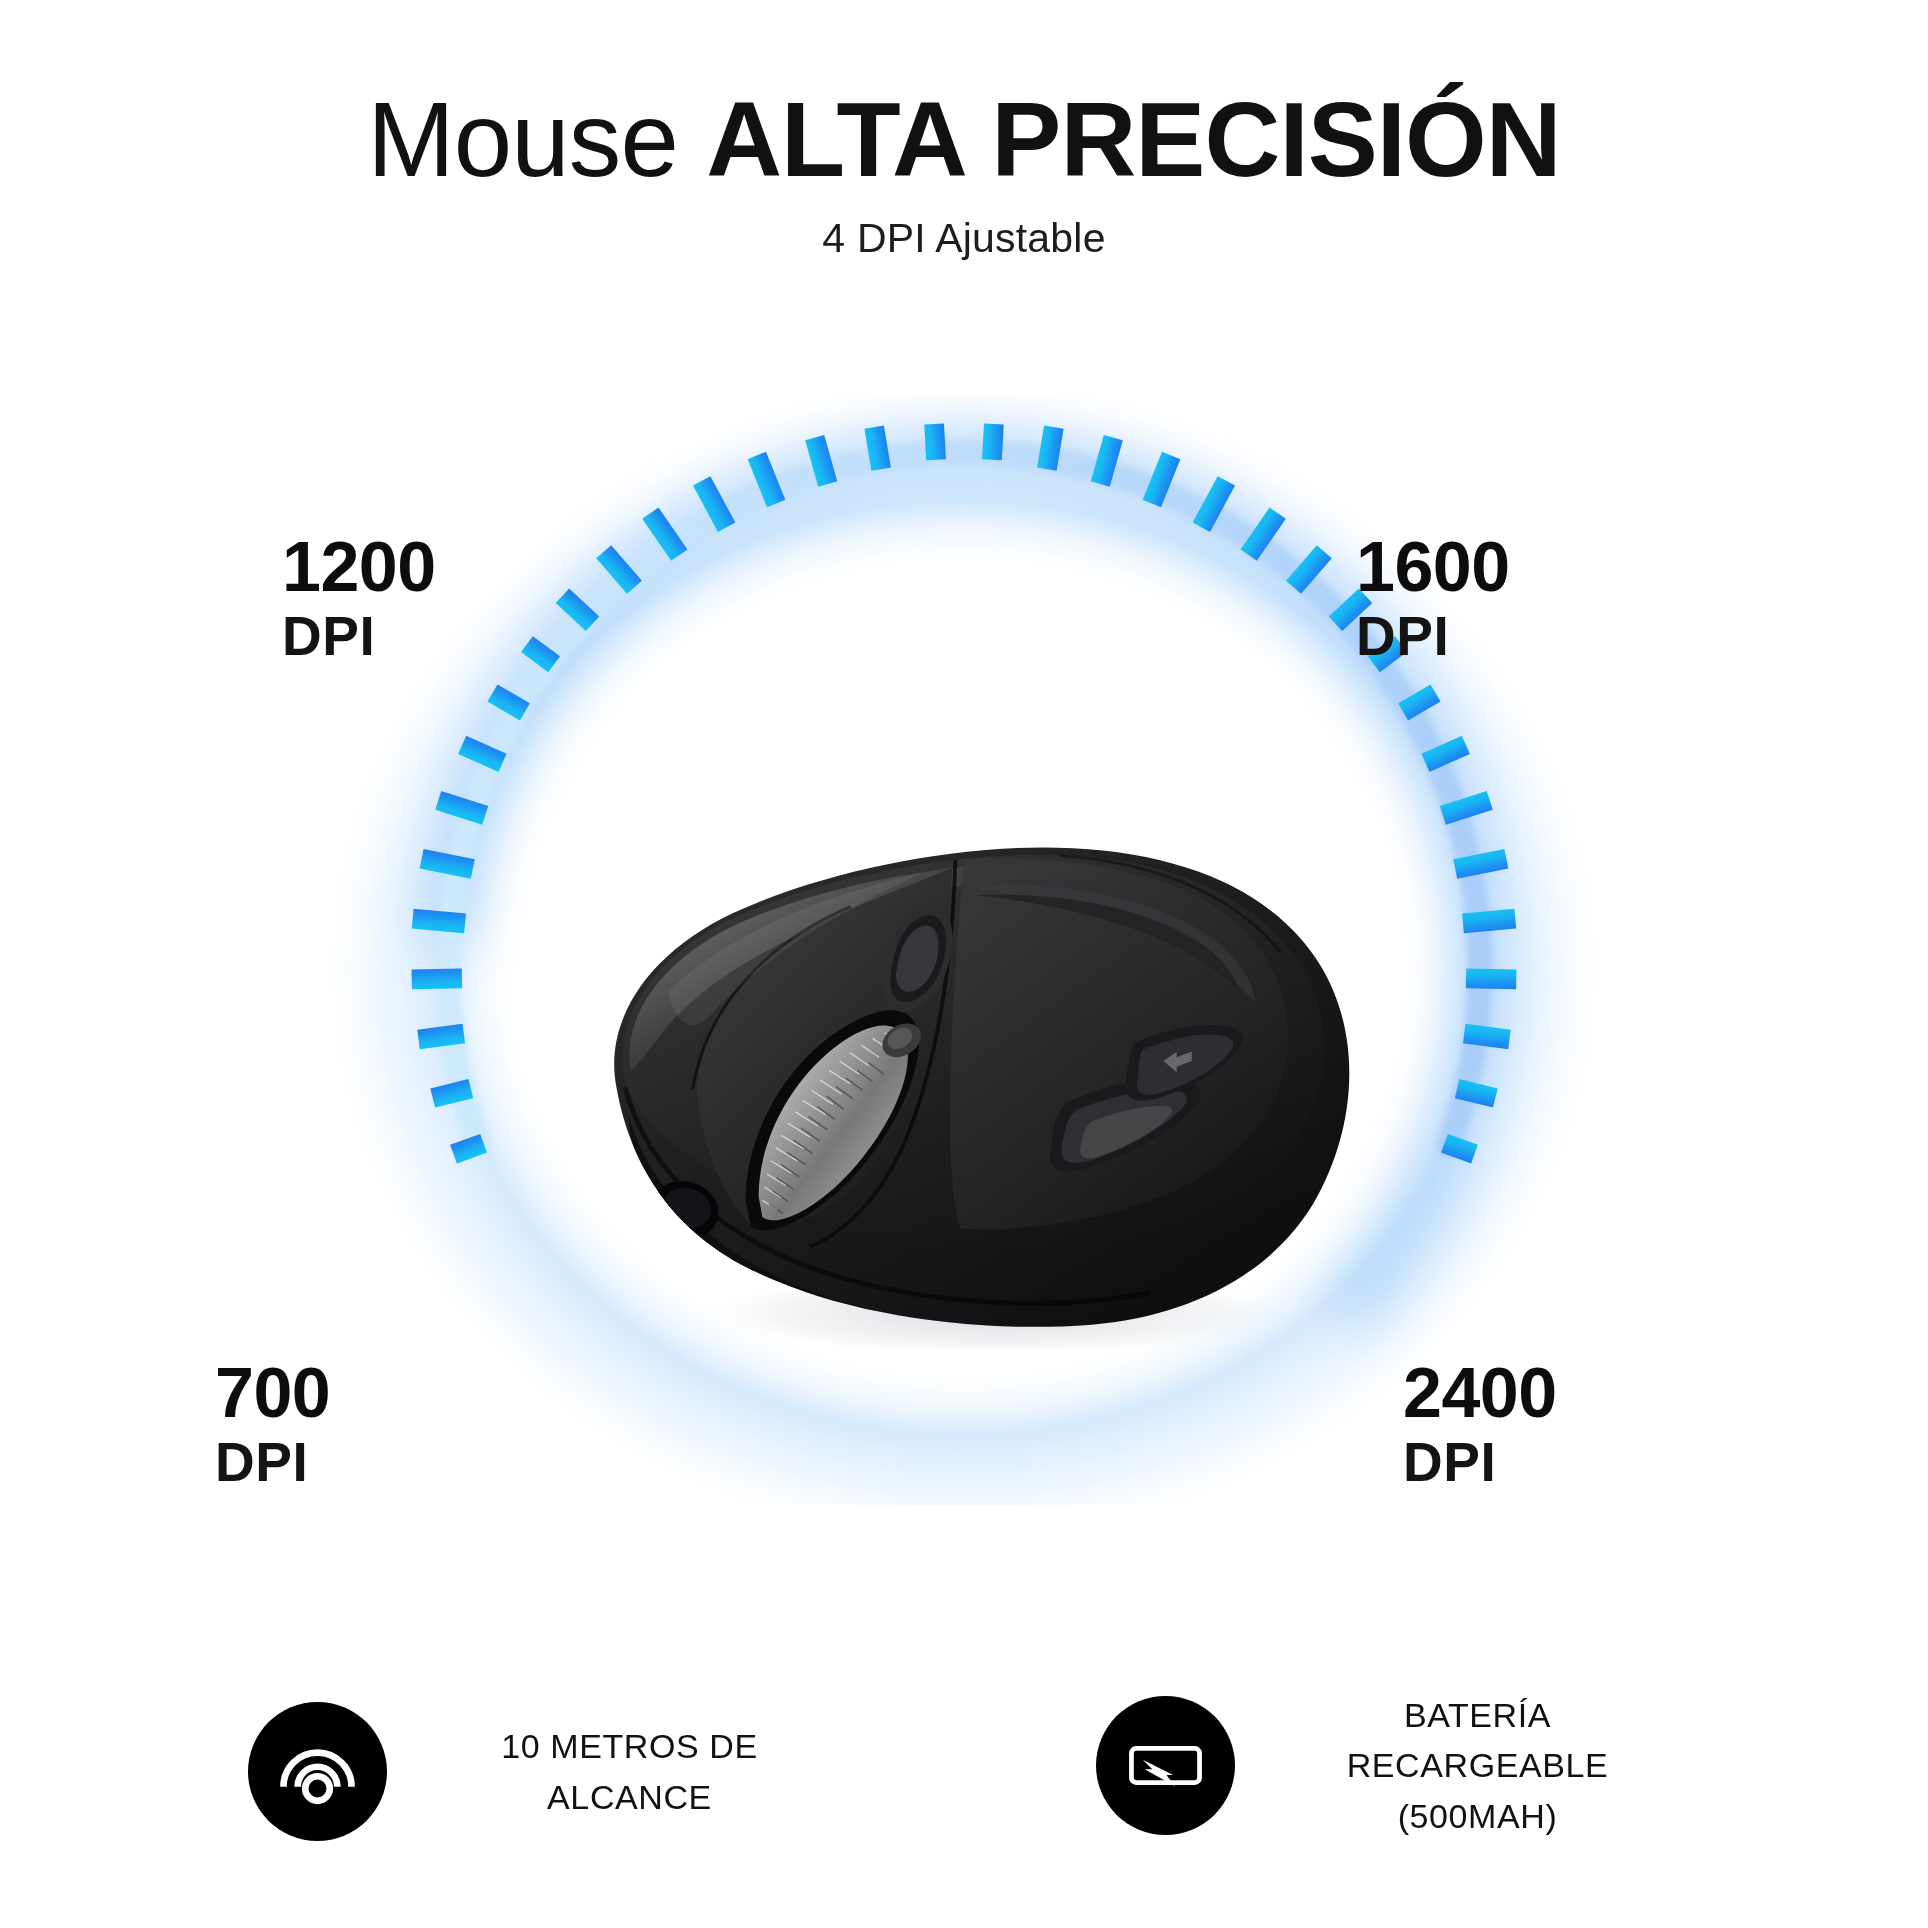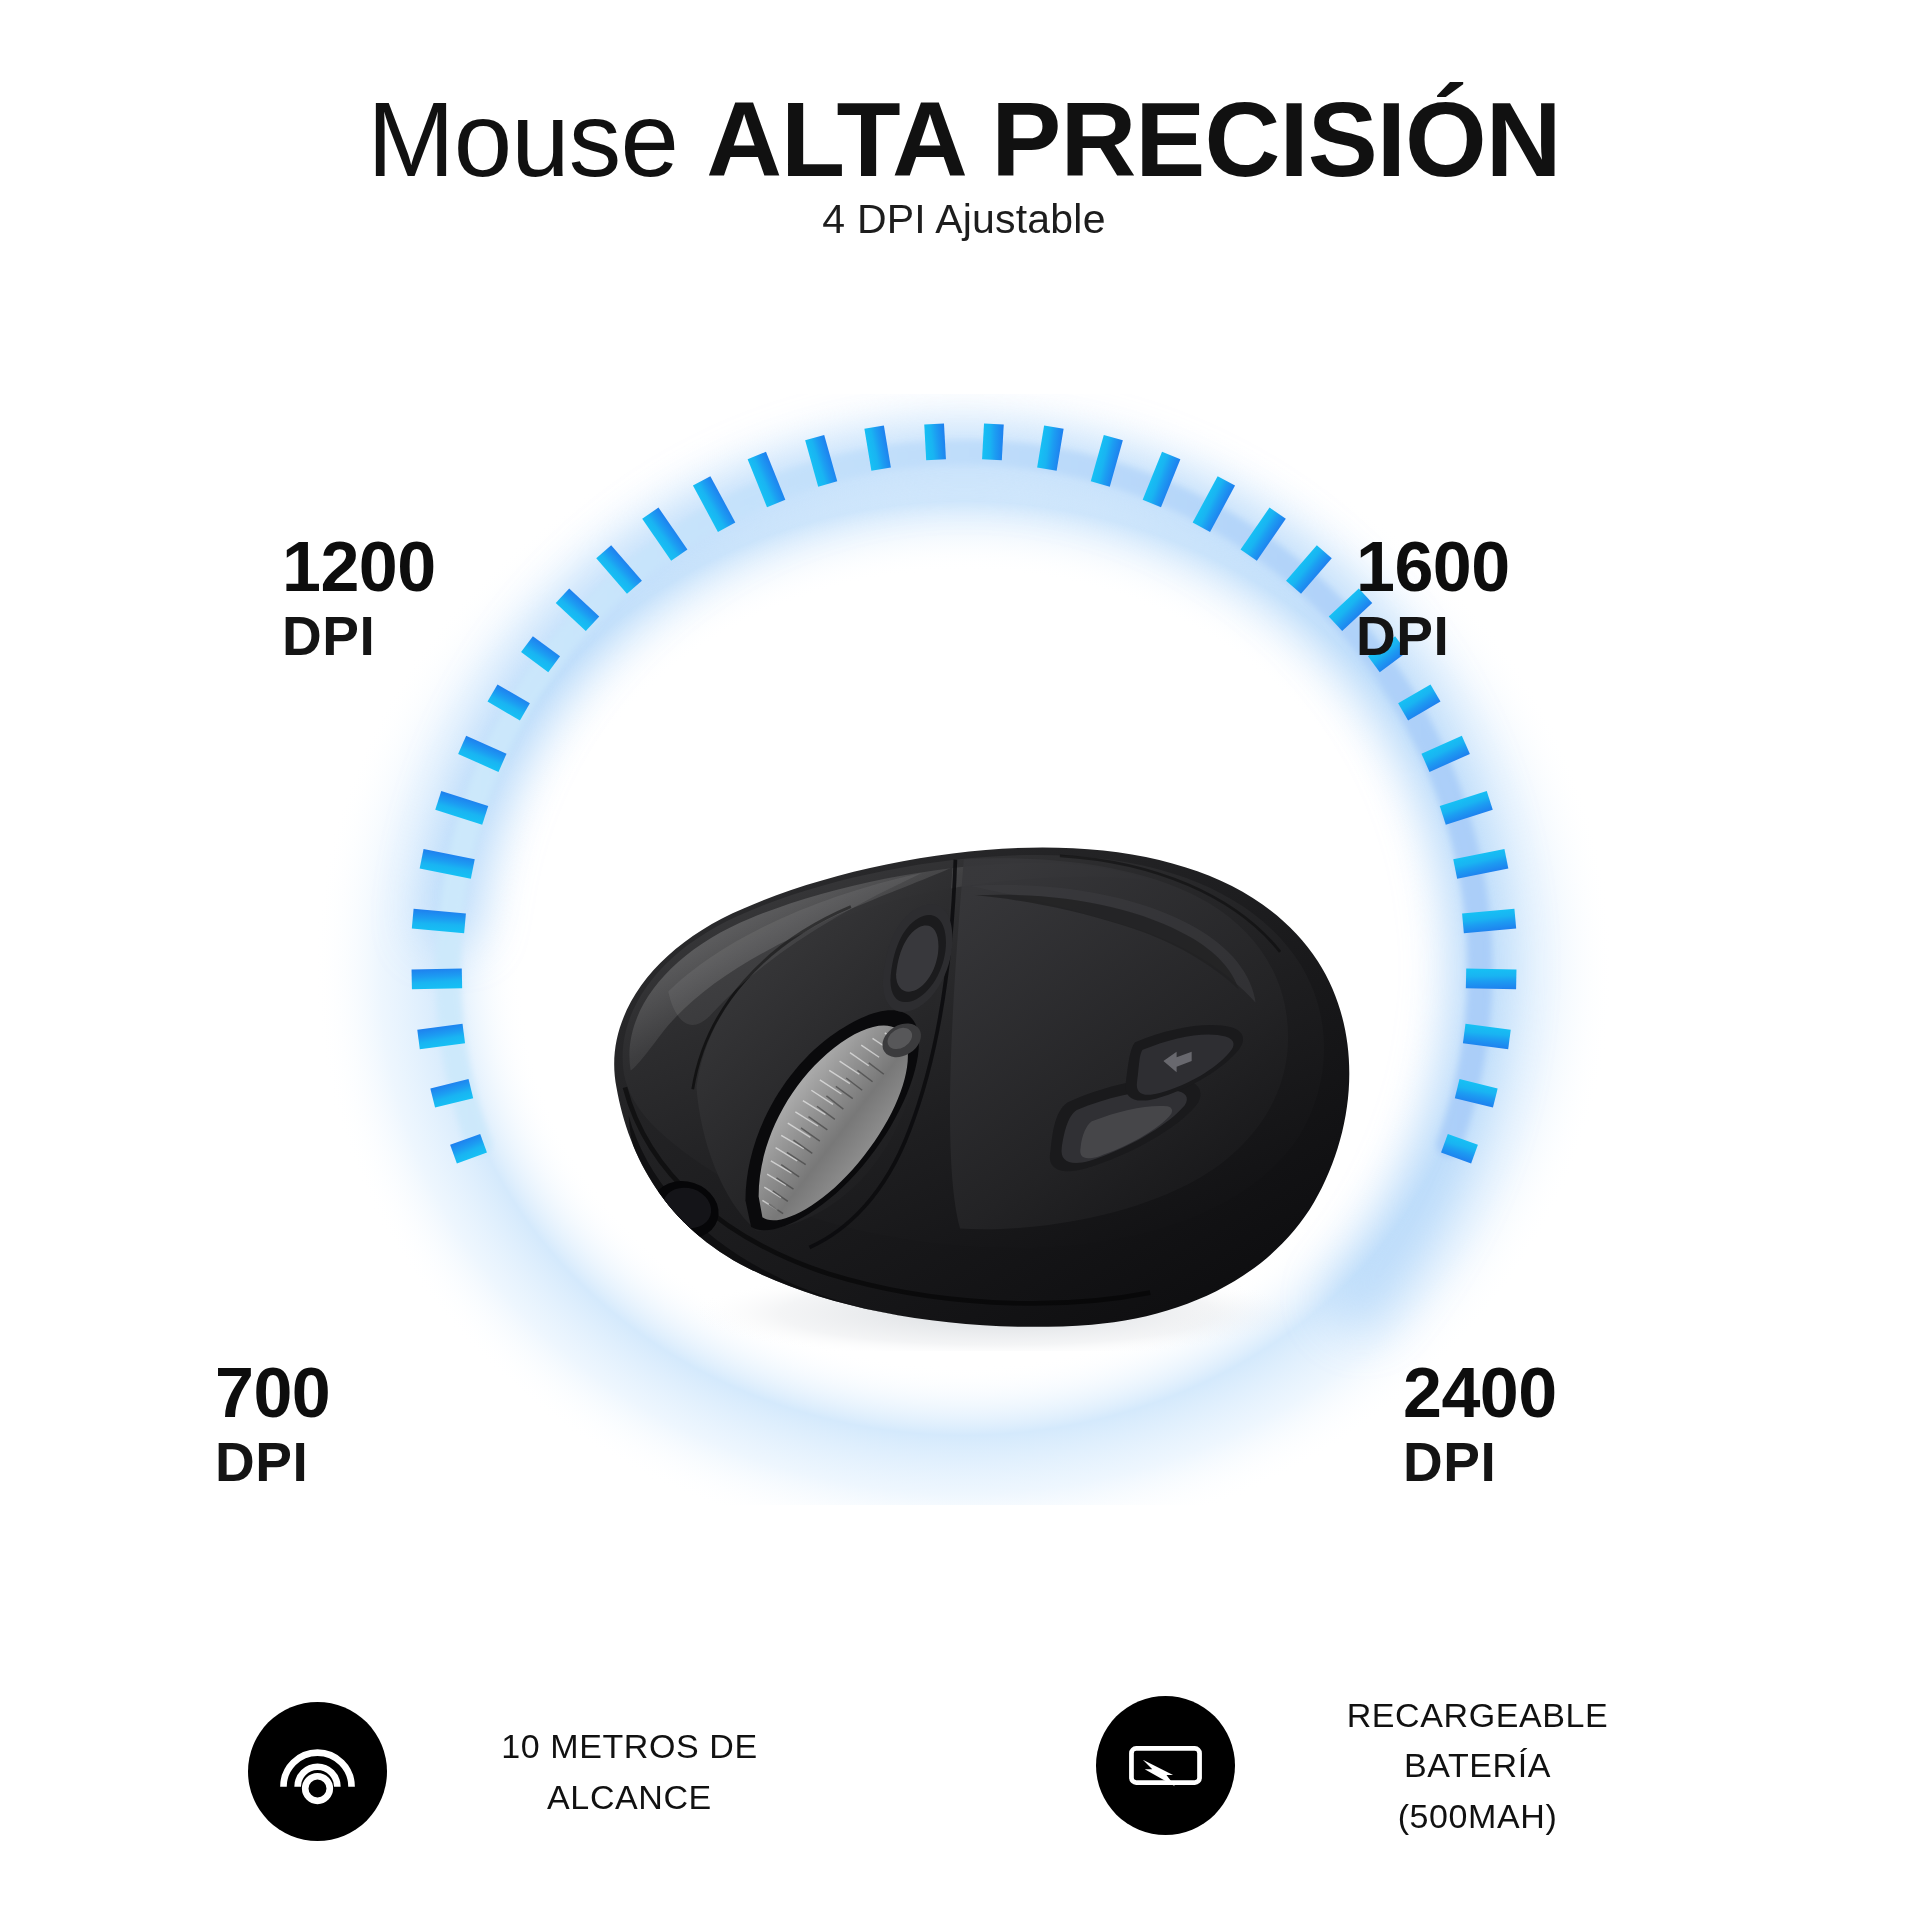--- a/index.html
+++ b/index.html
@@ -17,20 +17,21 @@
     margin-top:83px;
     font-size:105px;
     line-height:1.08;
     color:#111111;
     letter-spacing:-0.9px;
     white-space:nowrap;
   }
   .title .t-light { font-weight:300; }
   .title .t-bold  { font-weight:700; }
   .subtitle {
+    margin-top:19px;
     font-size:41px;
     font-weight:400;
     color:#1d1d1d;
     letter-spacing:0.2px;
   }
 
   
   .gauge {
     position:absolute;
     left:303px; top:394px;
@@ -394,22 +395,22 @@
     </div>
 
     <div class="feature">
       <div class="badge">
         <svg width="87" height="87" viewBox="0 0 92 92">
           <rect x="10" y="28" width="72" height="36" rx="5" ry="5" fill="none" stroke="#ffffff" stroke-width="5"></rect>
           <path d="M 22 40 L 54 56 L 47 56 L 56 68 L 24 50 L 32 50 Z" fill="#ffffff"></path>
         </svg>
       </div>
       <div class="feature-text">
+        <span>BATERÍA</span>
         <span>RECARGEABLE</span>
-        <span>BATERÍA</span>
         <span>(500MAH)</span>
       </div>
     </div>
 
   </div>
 
 </div>
 
 
 </body></html>

